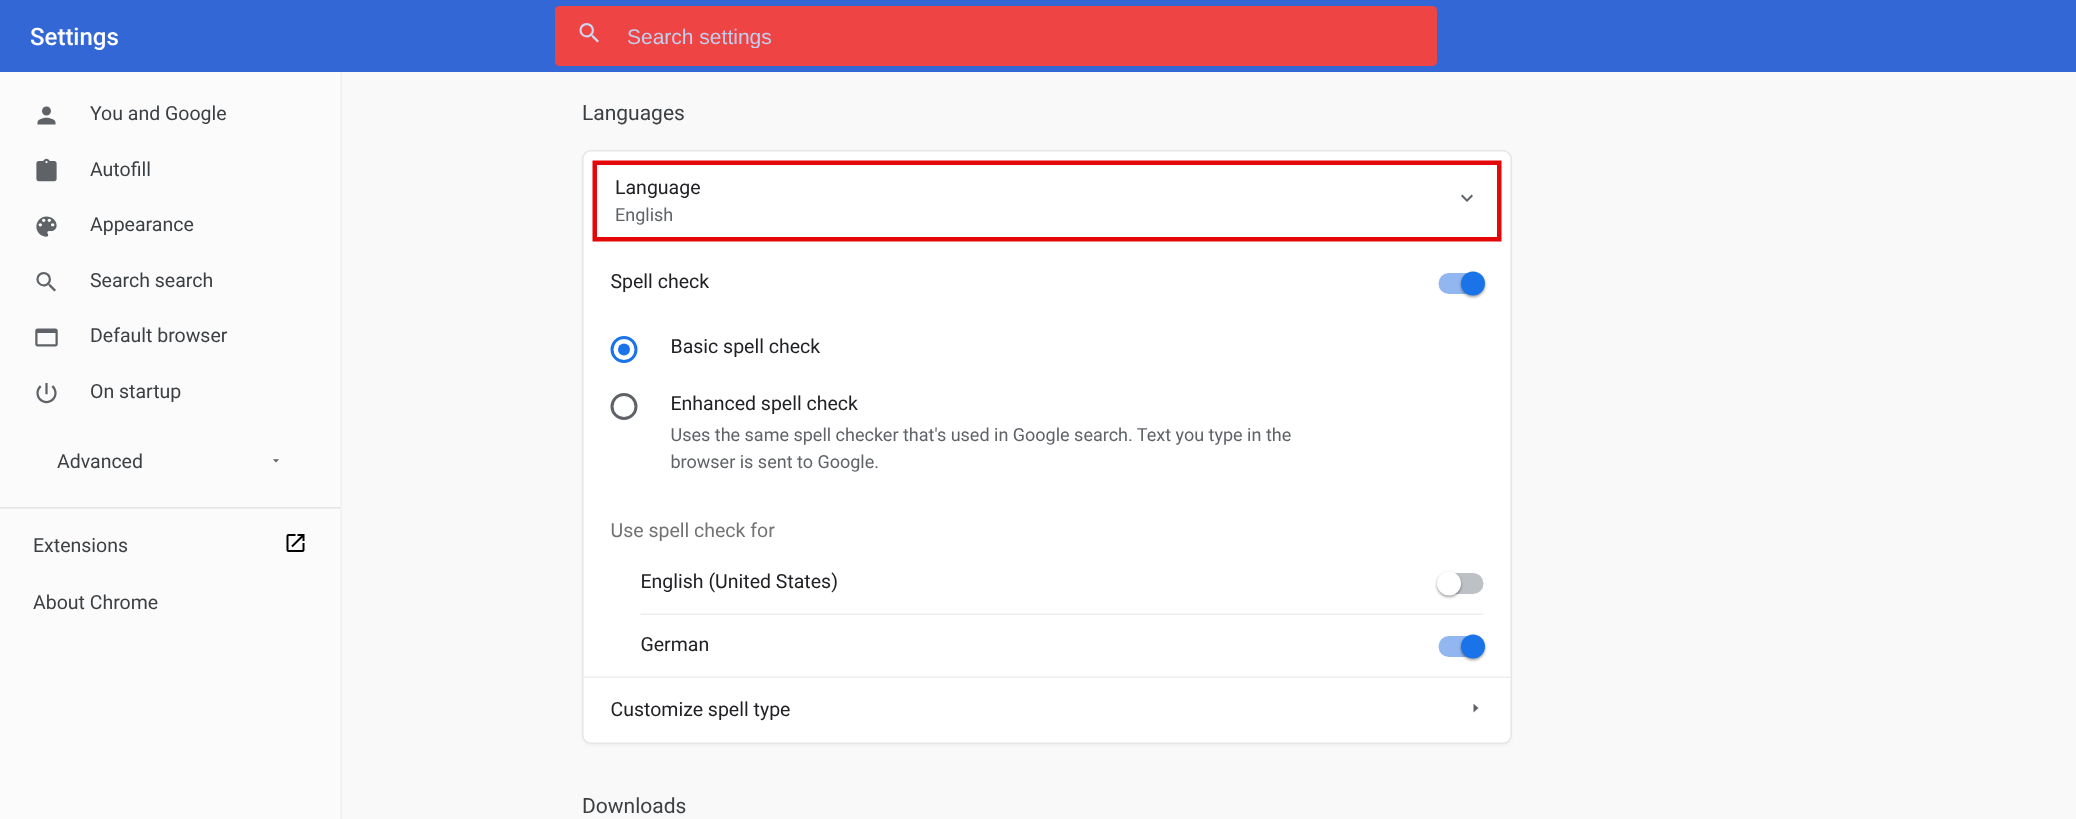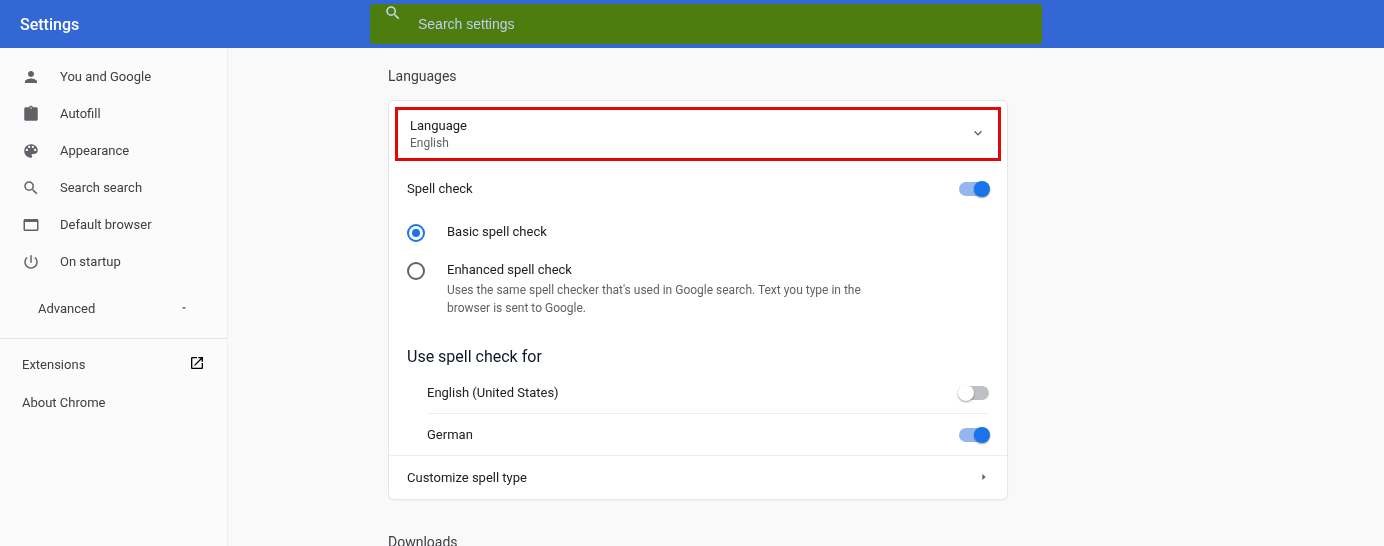--- a/index.html
+++ b/index.html
@@ -20,23 +20,24 @@
     padding: 0 20px;
   }
   .header-title {
     color: #fff;
     font-size: 16px;
     font-weight: 500;
     width: 350px;
   }
   .search-wrap {
     display: flex;
-    background: #4d7c0f;
+    align-items: center;
+    background: #ef4444;
     height: 40px;
-    width: 672px;
+    width: 588px;
     border-radius: 3px;
     padding: 0 14px;
   }
   .search-wrap svg { fill: #cdd7f0; }
   .search-input {
     background: transparent;
     border: none;
     outline: none;
     color: #fff;
     font-size: 14px;
@@ -161,22 +162,22 @@
     width: 8px; height: 8px;
     background: #1a73e8;
     border-radius: 50%;
   }
   .radio-text { margin-left: 22px; }
   .radio-title { font-size: 13px; color: #202124; }
   .radio-desc { font-size: 12px; color: #5f6368; margin-top: 4px; max-width: 420px; line-height: 1.5; }
 
   .sub-heading {
     padding: 12px 18px 6px 18px;
-    font-size: 16px;
-    color: #0f172a;
+    font-size: 13px;
+    color: #737373;
   }
   .lang-toggle-wrap {
      margin-left: 38px;
      margin-right: 18px;
   }
   .lang-toggle-wrap .item {
     display: flex;
     align-items: center;
     justify-content: space-between;
     padding: 13px 0;

